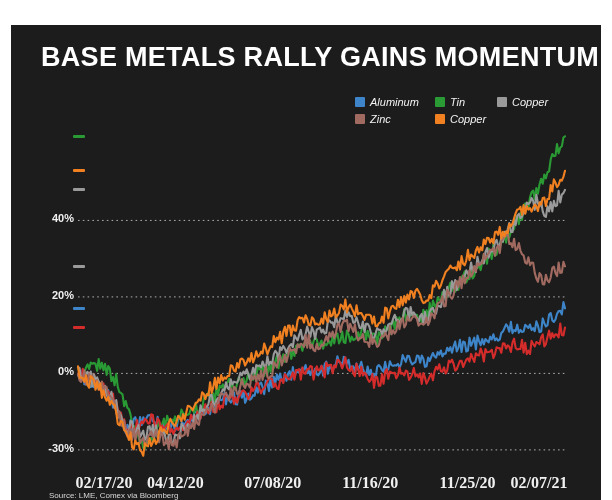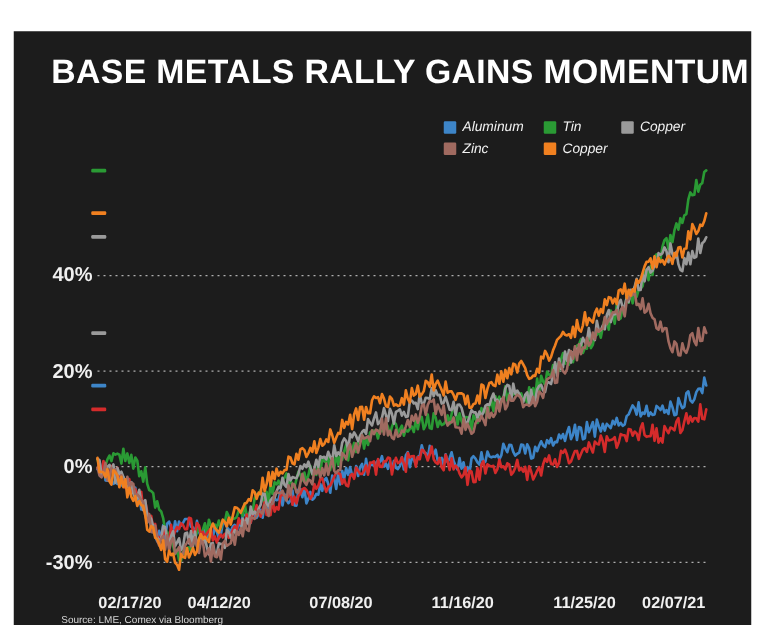--- a/index.html
+++ b/index.html
@@ -95,21 +95,21 @@
   .sline {
     fill: none;
     stroke-width: 2.1;
     stroke-linejoin: round;
     stroke-linecap: round;
   }
   
   .ylab {
     position: absolute;
     right: 0;
-    font-size: 16px;
+    font-size: 11px;
     font-weight: bold;
     color: #f0f0f0;
     text-align: right;
     white-space: nowrap;
     font-family: "Liberation Sans", sans-serif;
   }
   #ylabels {
     position: absolute;
     left: 18px;
     top: 96px;
@@ -133,26 +133,26 @@
   #xlabels {
     position: absolute;
     left: 67px;
     top: 449px;
     width: 500px;
     height: 18px;
   }
   .xlab {
     position: absolute;
     top: 0;
-    font-size: 13px;
+    font-size: 16px;
     font-weight: bold;
     color: #f0f0f0;
     white-space: nowrap;
     transform: translateX(-50%);
-    font-family: Liberation Sans, sans-serif;
+    font-family: Liberation Serif, serif;
   }
   #source {
     position: absolute;
     left: 18px;
     top: 466px;
     font-size: 8px;
     color: #d8d8d8;
     white-space: nowrap;
     font-family: "Liberation Sans", sans-serif;
     padding-left: 20px;

